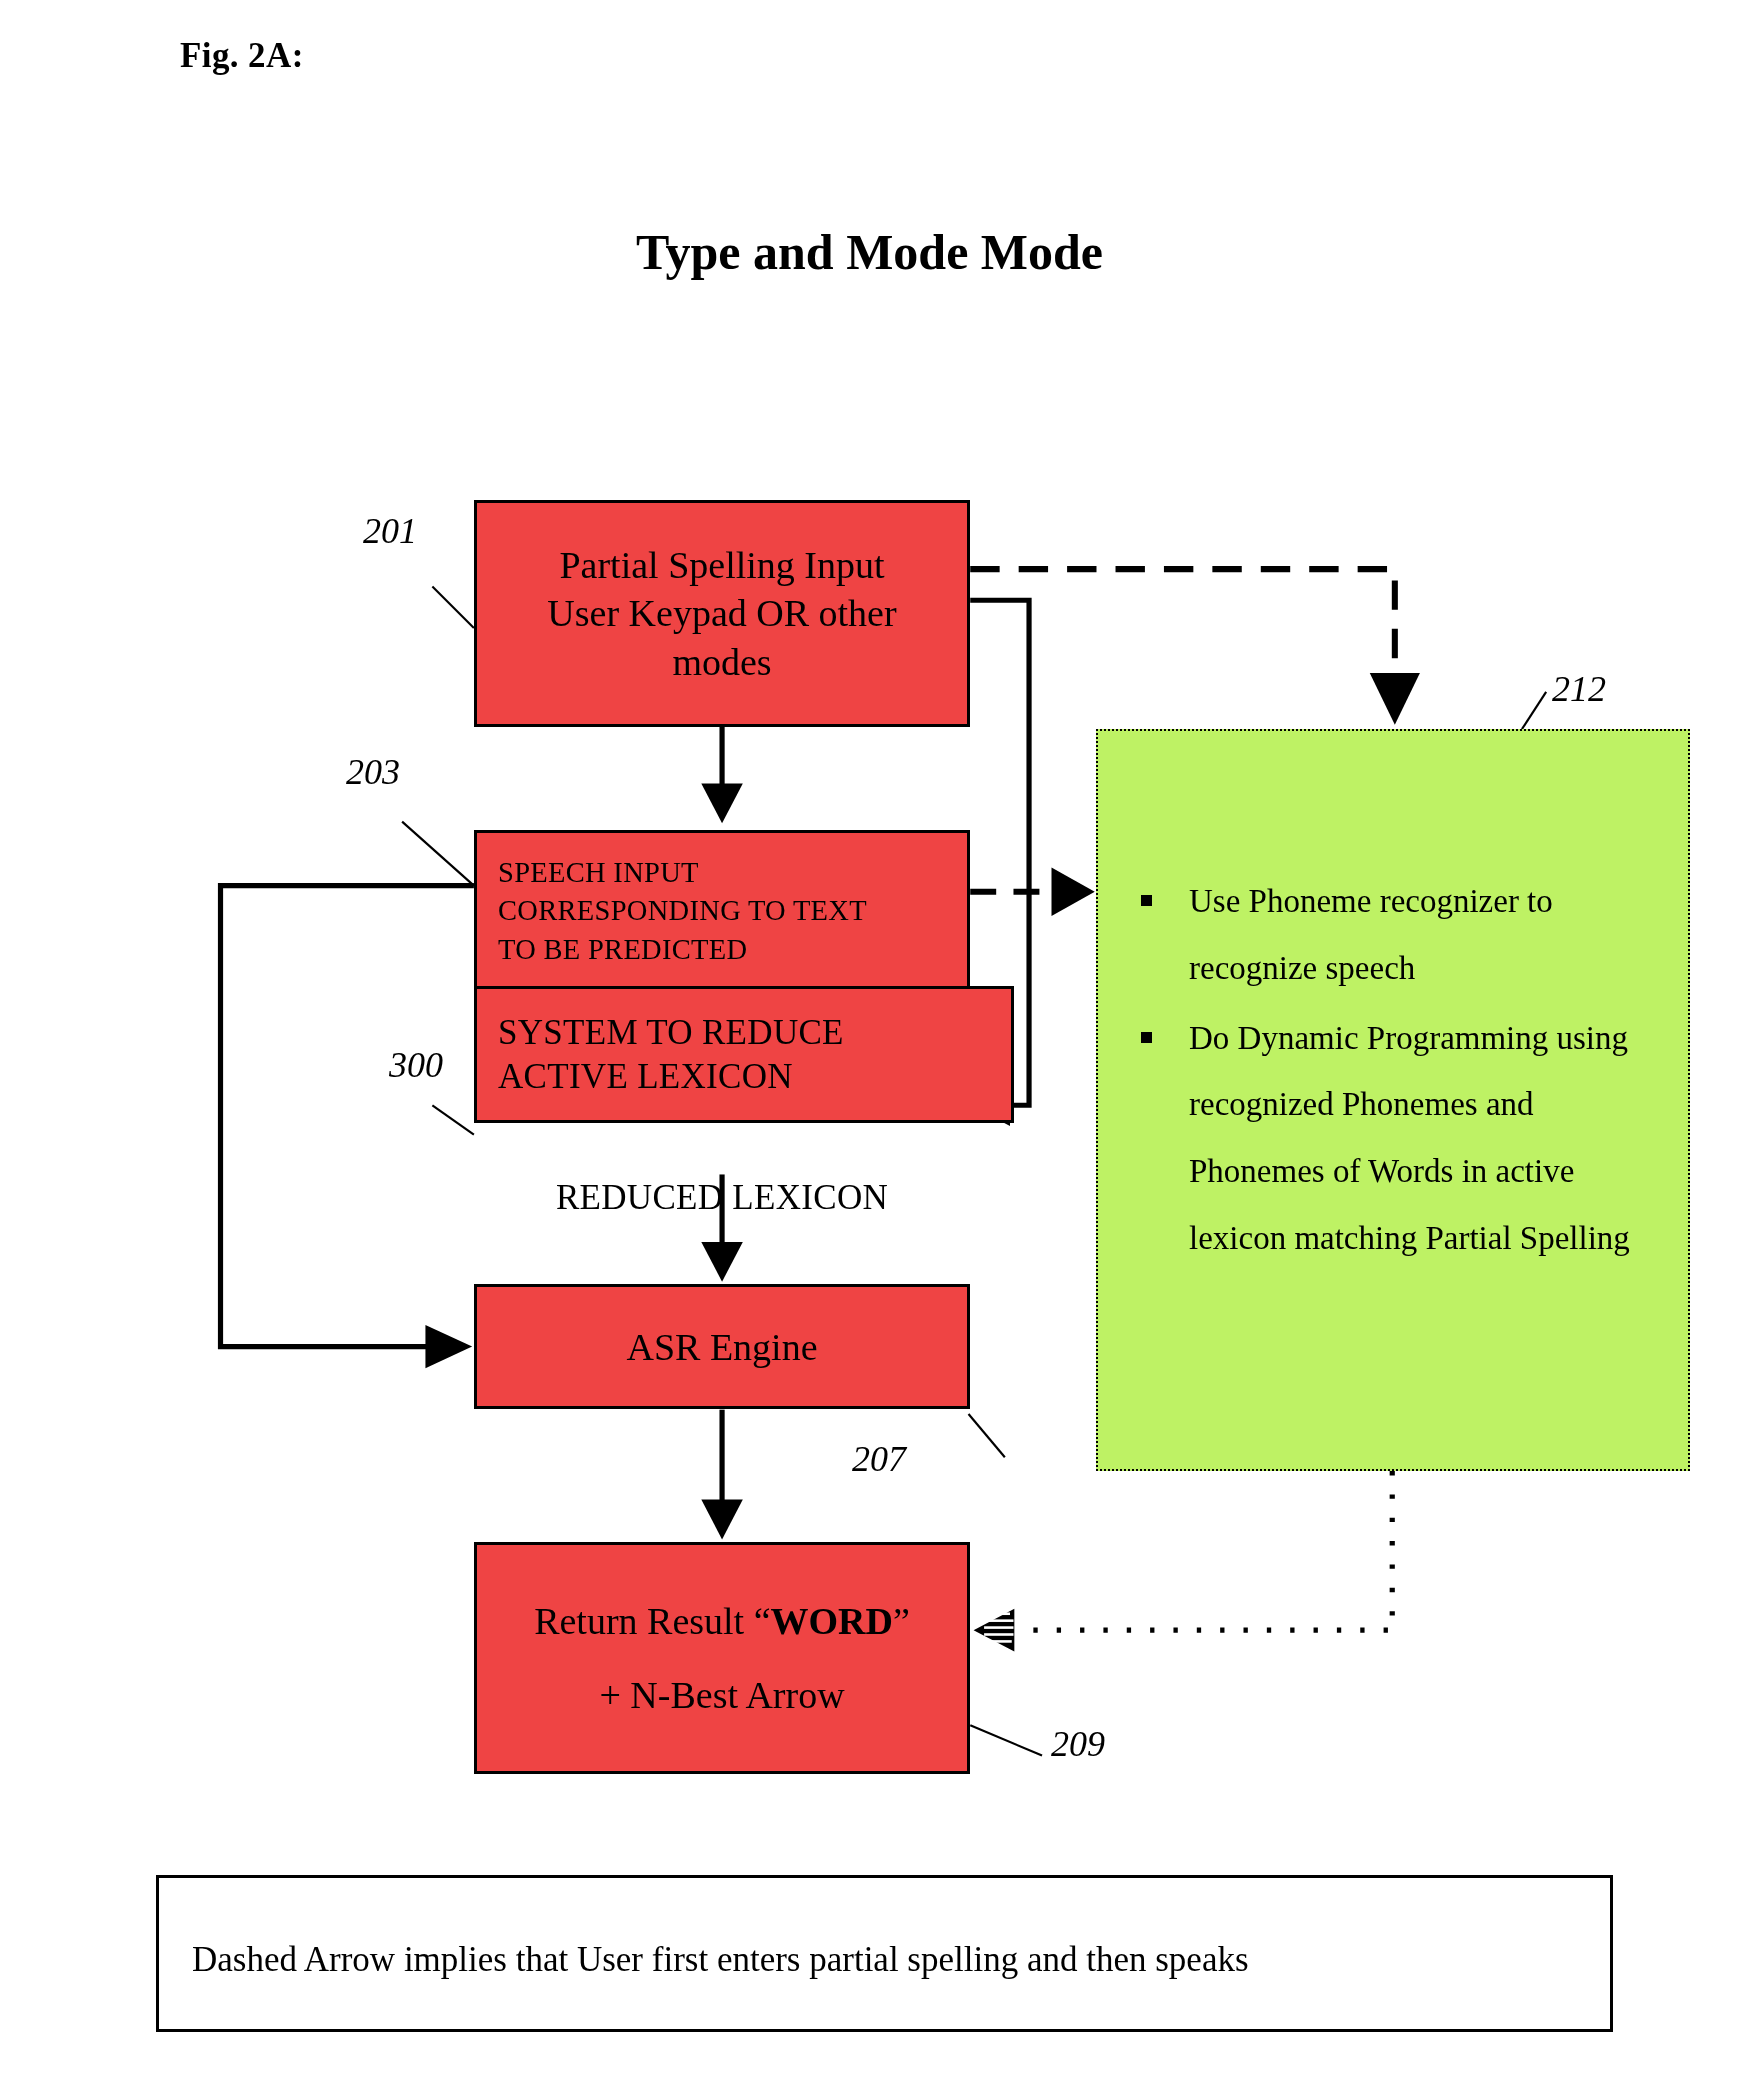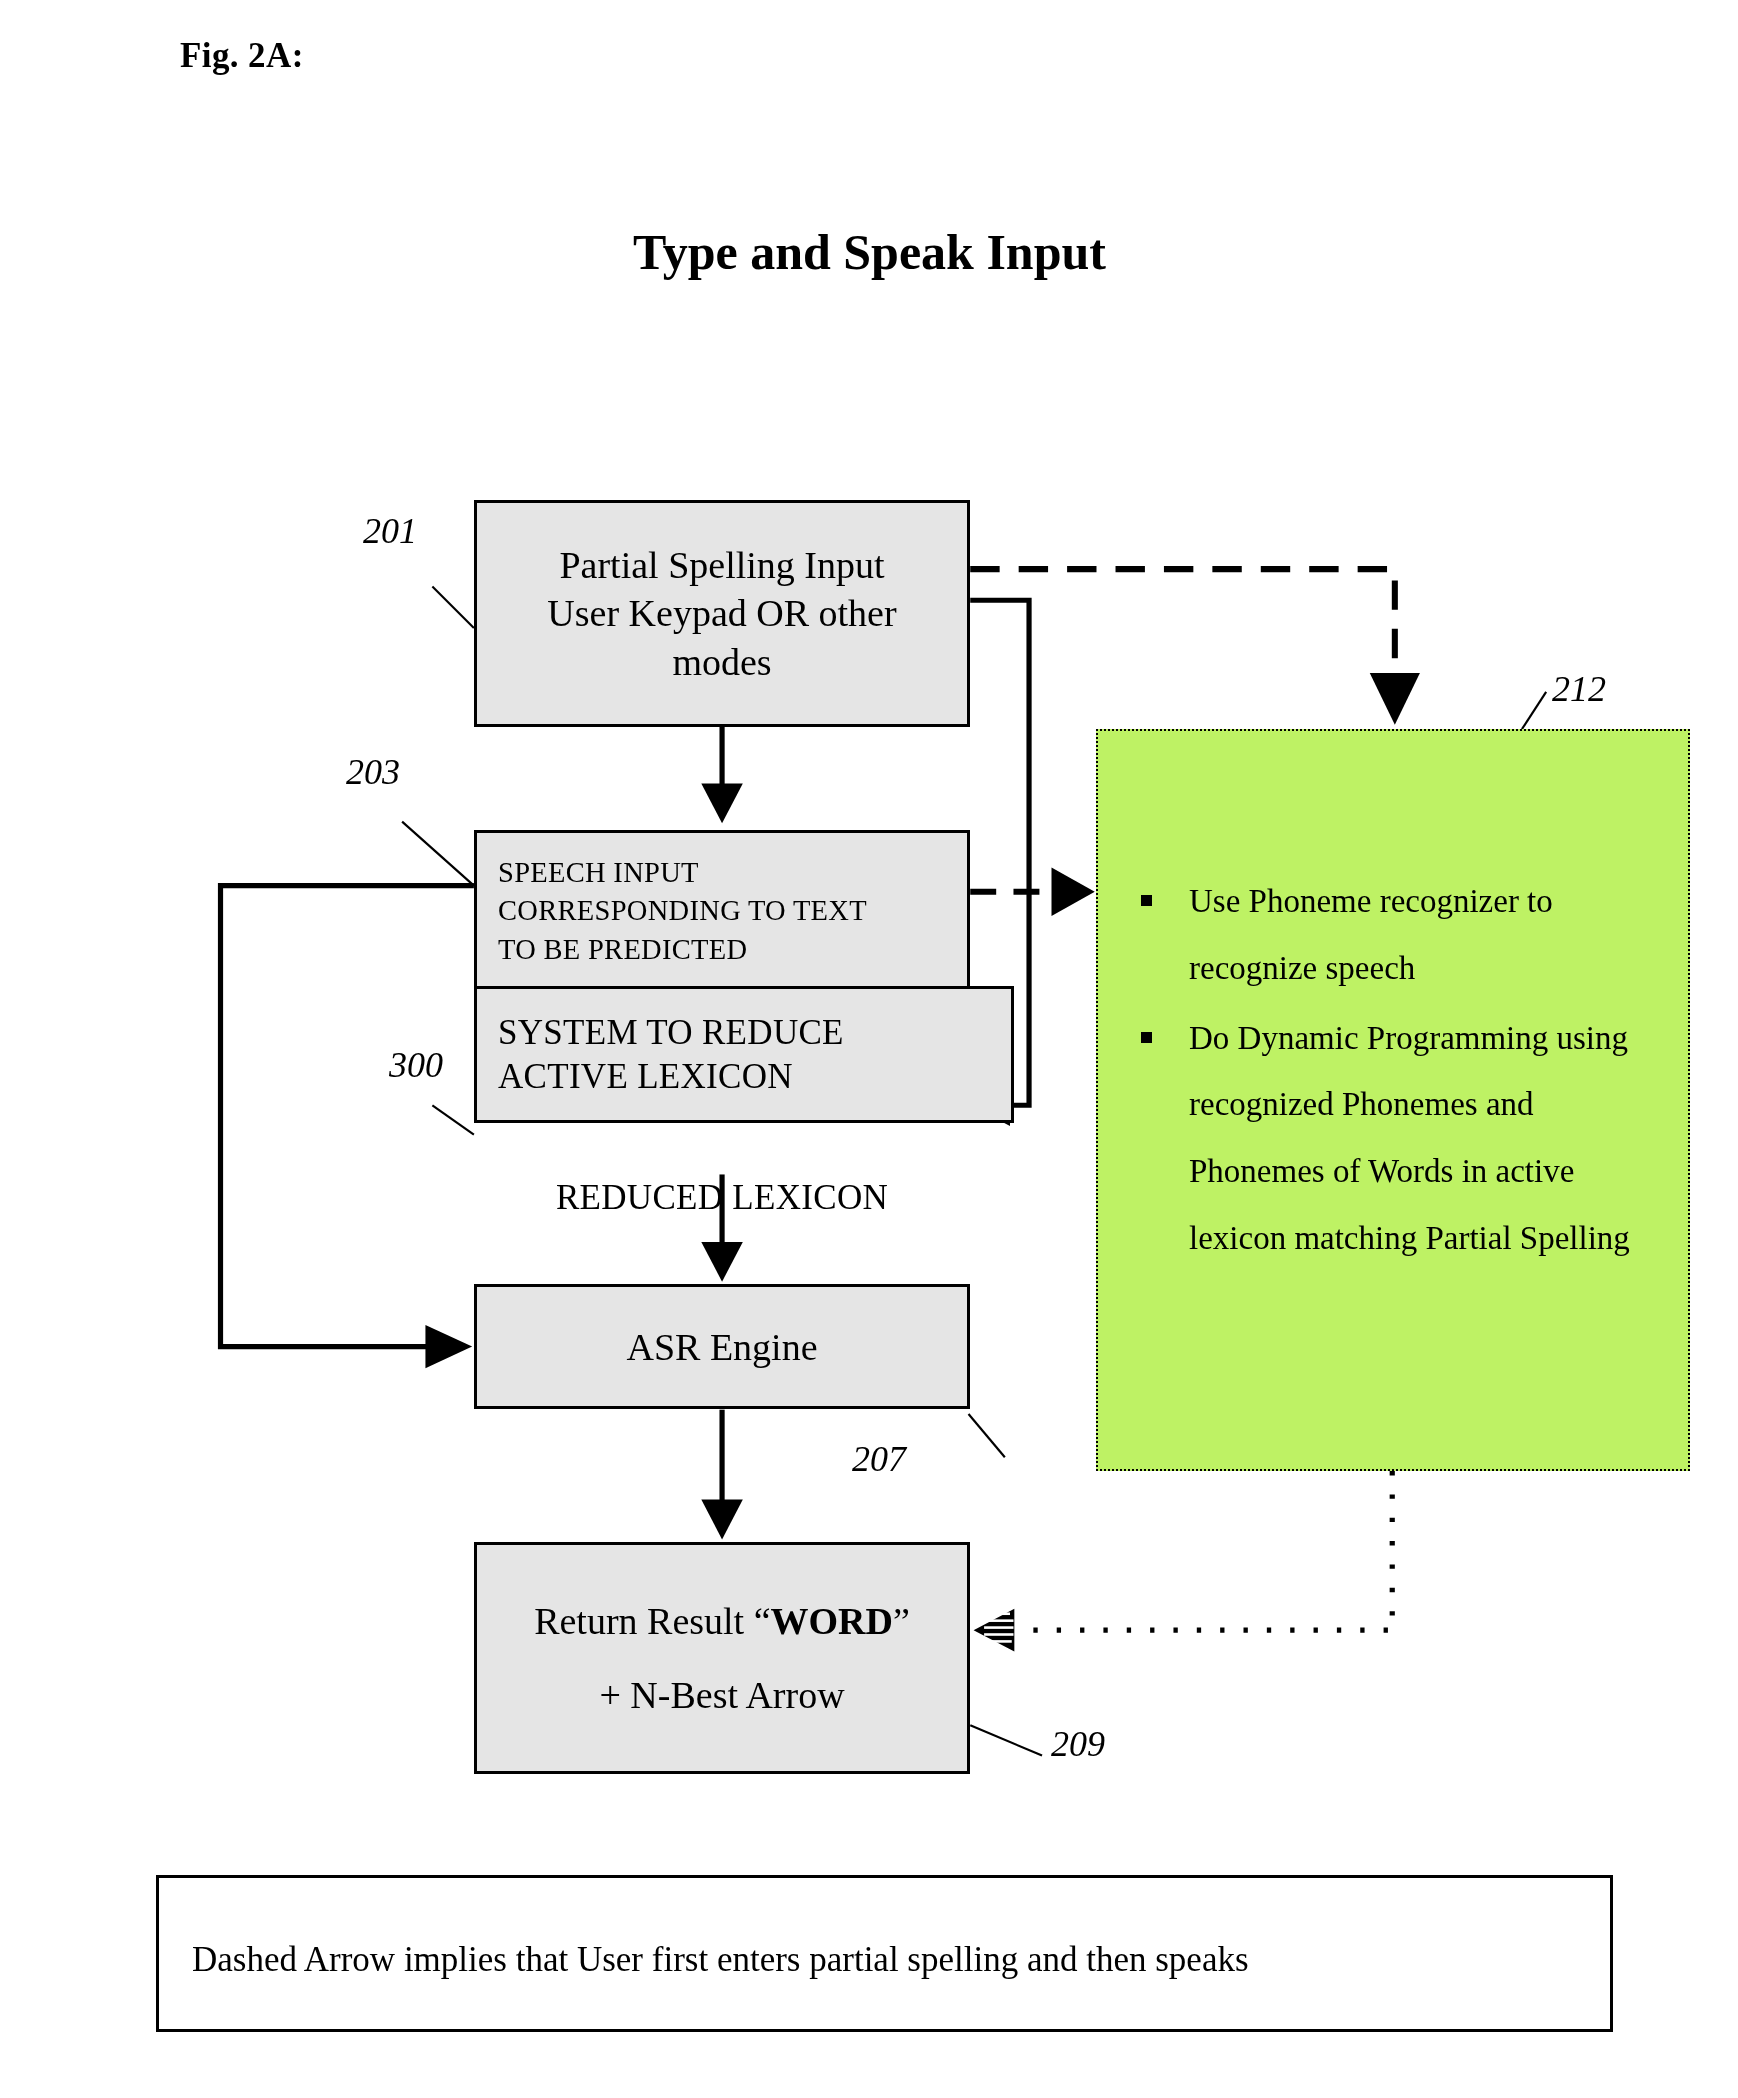--- a/index.html
+++ b/index.html
@@ -43,21 +43,21 @@
     width: 1739px;
     text-align: center;
     font-size: 50px;
     font-weight: bold;
   }
 
   .node {
     position: absolute;
     box-sizing: border-box;
     border: 3.5px solid #000;
-    background: #e5e5e5;
+    background: #ef4444;
     display: flex;
     align-items: center;
     justify-content: center;
     text-align: center;
   }
   .node .node-text {
     width: 100%;
     padding: 0 12px;
     box-sizing: border-box;
   }
@@ -276,21 +276,21 @@
 
     <g>
       <line x1="217" y1="2222" x2="217" y2="2262" stroke="#000" stroke-width="5"></line>
       <line x1="217" y1="2278" x2="217" y2="2284" stroke="#000" stroke-width="5"></line>
       <polygon points="198,2272 236,2272 217,2330" fill="#000"></polygon>
     </g>
   </svg>
 
   <div class="fig-label">Fig. 2A:</div>
 
-  <div class="main-title">Type and Speak Input</div>
+  <div class="main-title">Type and Mode Mode</div>
 
   <div class="node" id="node-201">
     <div class="node-text">
       <span>Partial Spelling Input</span><br>
       <span>User Keypad OR other</span><br>
       <span>modes</span>
     </div>
   </div>
   <div class="refnum" id="ref-201">201</div>
 

